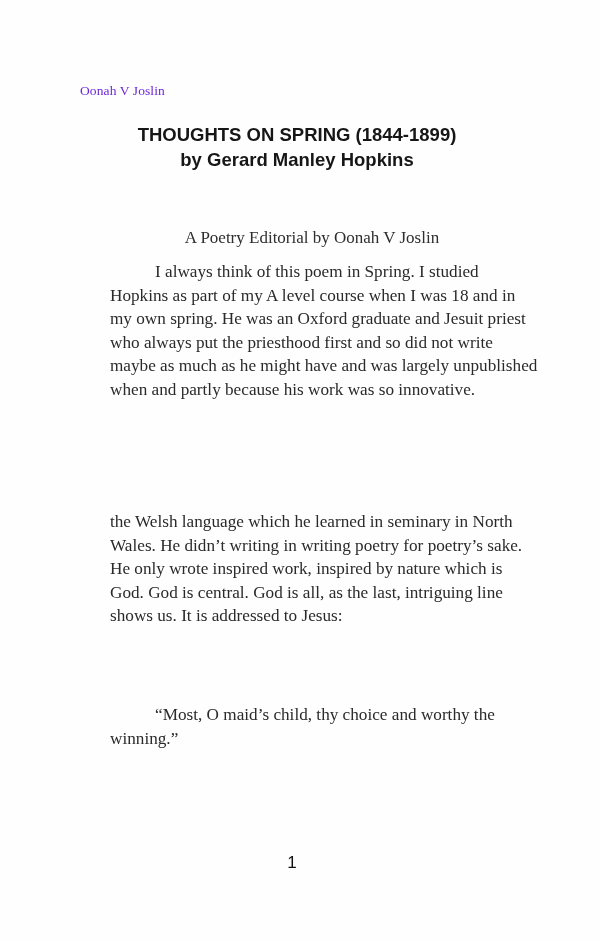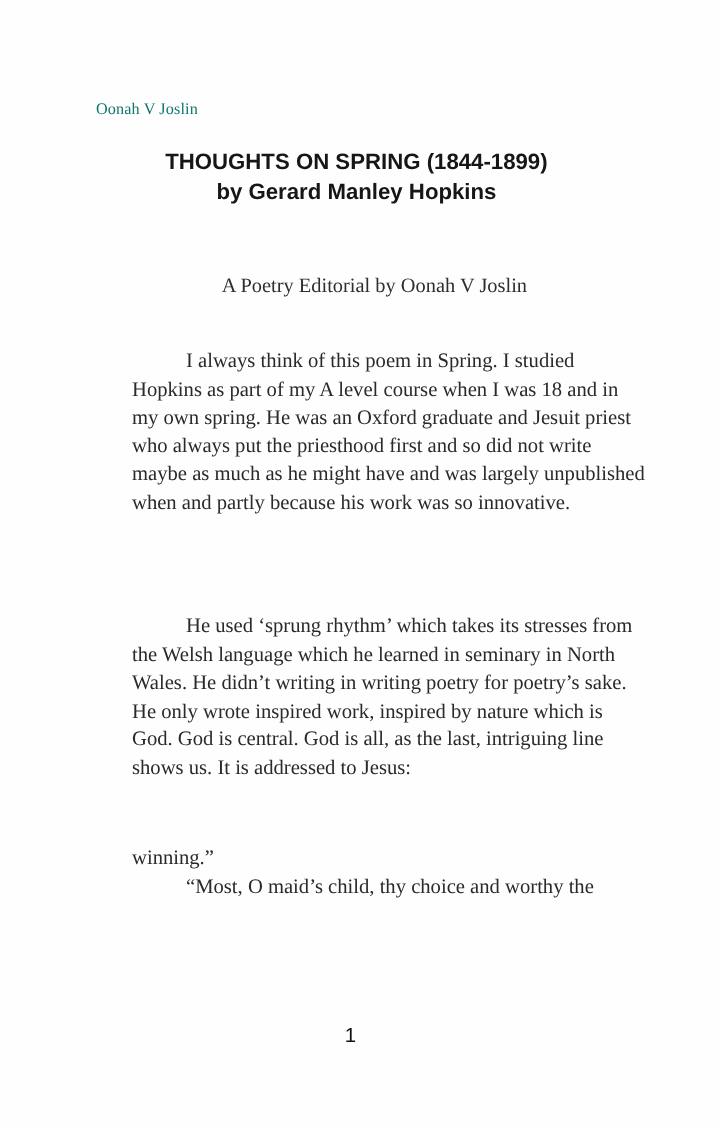--- a/index.html
+++ b/index.html
@@ -2,42 +2,42 @@
 <html><head>
 <meta charset="utf-8">
 <style>
   html, body { margin: 0; padding: 0; background: #ffffff; }
   body { width: 600px; height: 942px; position: relative; overflow: hidden; }
   .page { position: absolute; left: 0; top: 0; width: 600px; height: 942px; background: #fefefe; }
   .running-header {
     position: absolute; left: 80px; top: 83px;
     font-family: "DejaVu Serif", "Liberation Serif", serif;
     font-family: "Liberation Serif", serif;
-    font-size: 13.5px; color: #0f766e; letter-spacing: 0.1px;
+    font-size: 13.5px; color: #6d28d9; letter-spacing: 0.1px;
   }
   .title {
     position: absolute; left: 0; width: 600px; text-align: center;
     font-family: "Liberation Sans", sans-serif; font-weight: bold;
     font-size: 18.5px; color: #161616; line-height: 24px;
   }
   .title-1 { top: 123px; left: -3px; }
   .title-2 { top: 148px; left: -3px; }
   .subtitle {
     position: absolute; top: 228px; left: 0; width: 600px; text-align: center;
     font-family: "Liberation Serif", serif; font-size: 17px; color: #2e2e2e;
     left: 12px;
   }
   .body-text {
     position: absolute; left: 110px; width: 440px;
     font-family: "Liberation Serif", serif; font-size: 17.2px; color: #2a2a2a;
     line-height: 23.6px;
   }
   .body-text .line { display: block; white-space: nowrap; }
   .body-text .indent { padding-left: 45px; }
-  .para-1 { top: 289px; }
+  .para-1 { top: 260px; }
   .para-2 { top: 510px; }
   .quote { top: 703px; }
   .page-number {
     position: absolute; top: 853px; left: 282px; width: 20px; text-align: center;
     font-family: "Liberation Sans", sans-serif; font-size: 17px; color: #111;
   }
 </style>
 </head>
 <body>
 
@@ -52,27 +52,26 @@
   <div class="body-text para-1">
     <span class="line indent">I always think of this poem in Spring. I studied</span>
     <span class="line">Hopkins as part of my A level course when I was 18 and in</span>
     <span class="line">my own spring. He was an Oxford graduate and Jesuit priest</span>
     <span class="line">who always put the priesthood first and so did not write</span>
     <span class="line">maybe as much as he might have and was largely unpublished</span>
     <span class="line">when and partly because his work was so innovative.</span>
   </div>
 
   <div class="body-text para-2">
-    <span class="line indent">He used ‘sprung rhythm’ which takes its stresses from</span>
     <span class="line">the Welsh language which he learned in seminary in North</span>
     <span class="line">Wales. He didn’t writing in writing poetry for poetry’s sake.</span>
     <span class="line">He only wrote inspired work, inspired by nature which is</span>
     <span class="line">God. God is central. God is all, as the last, intriguing line</span>
     <span class="line">shows us. It is addressed to Jesus:</span>
   </div>
 
   <div class="body-text quote">
+    <span class="line indent">“Most, O maid’s child, thy choice and worthy the</span>
     <span class="line">winning.”</span>
-    <span class="line indent">“Most, O maid’s child, thy choice and worthy the</span>
   </div>
 
   <div class="page-number">1</div>
 </div>
 
 </body></html>

